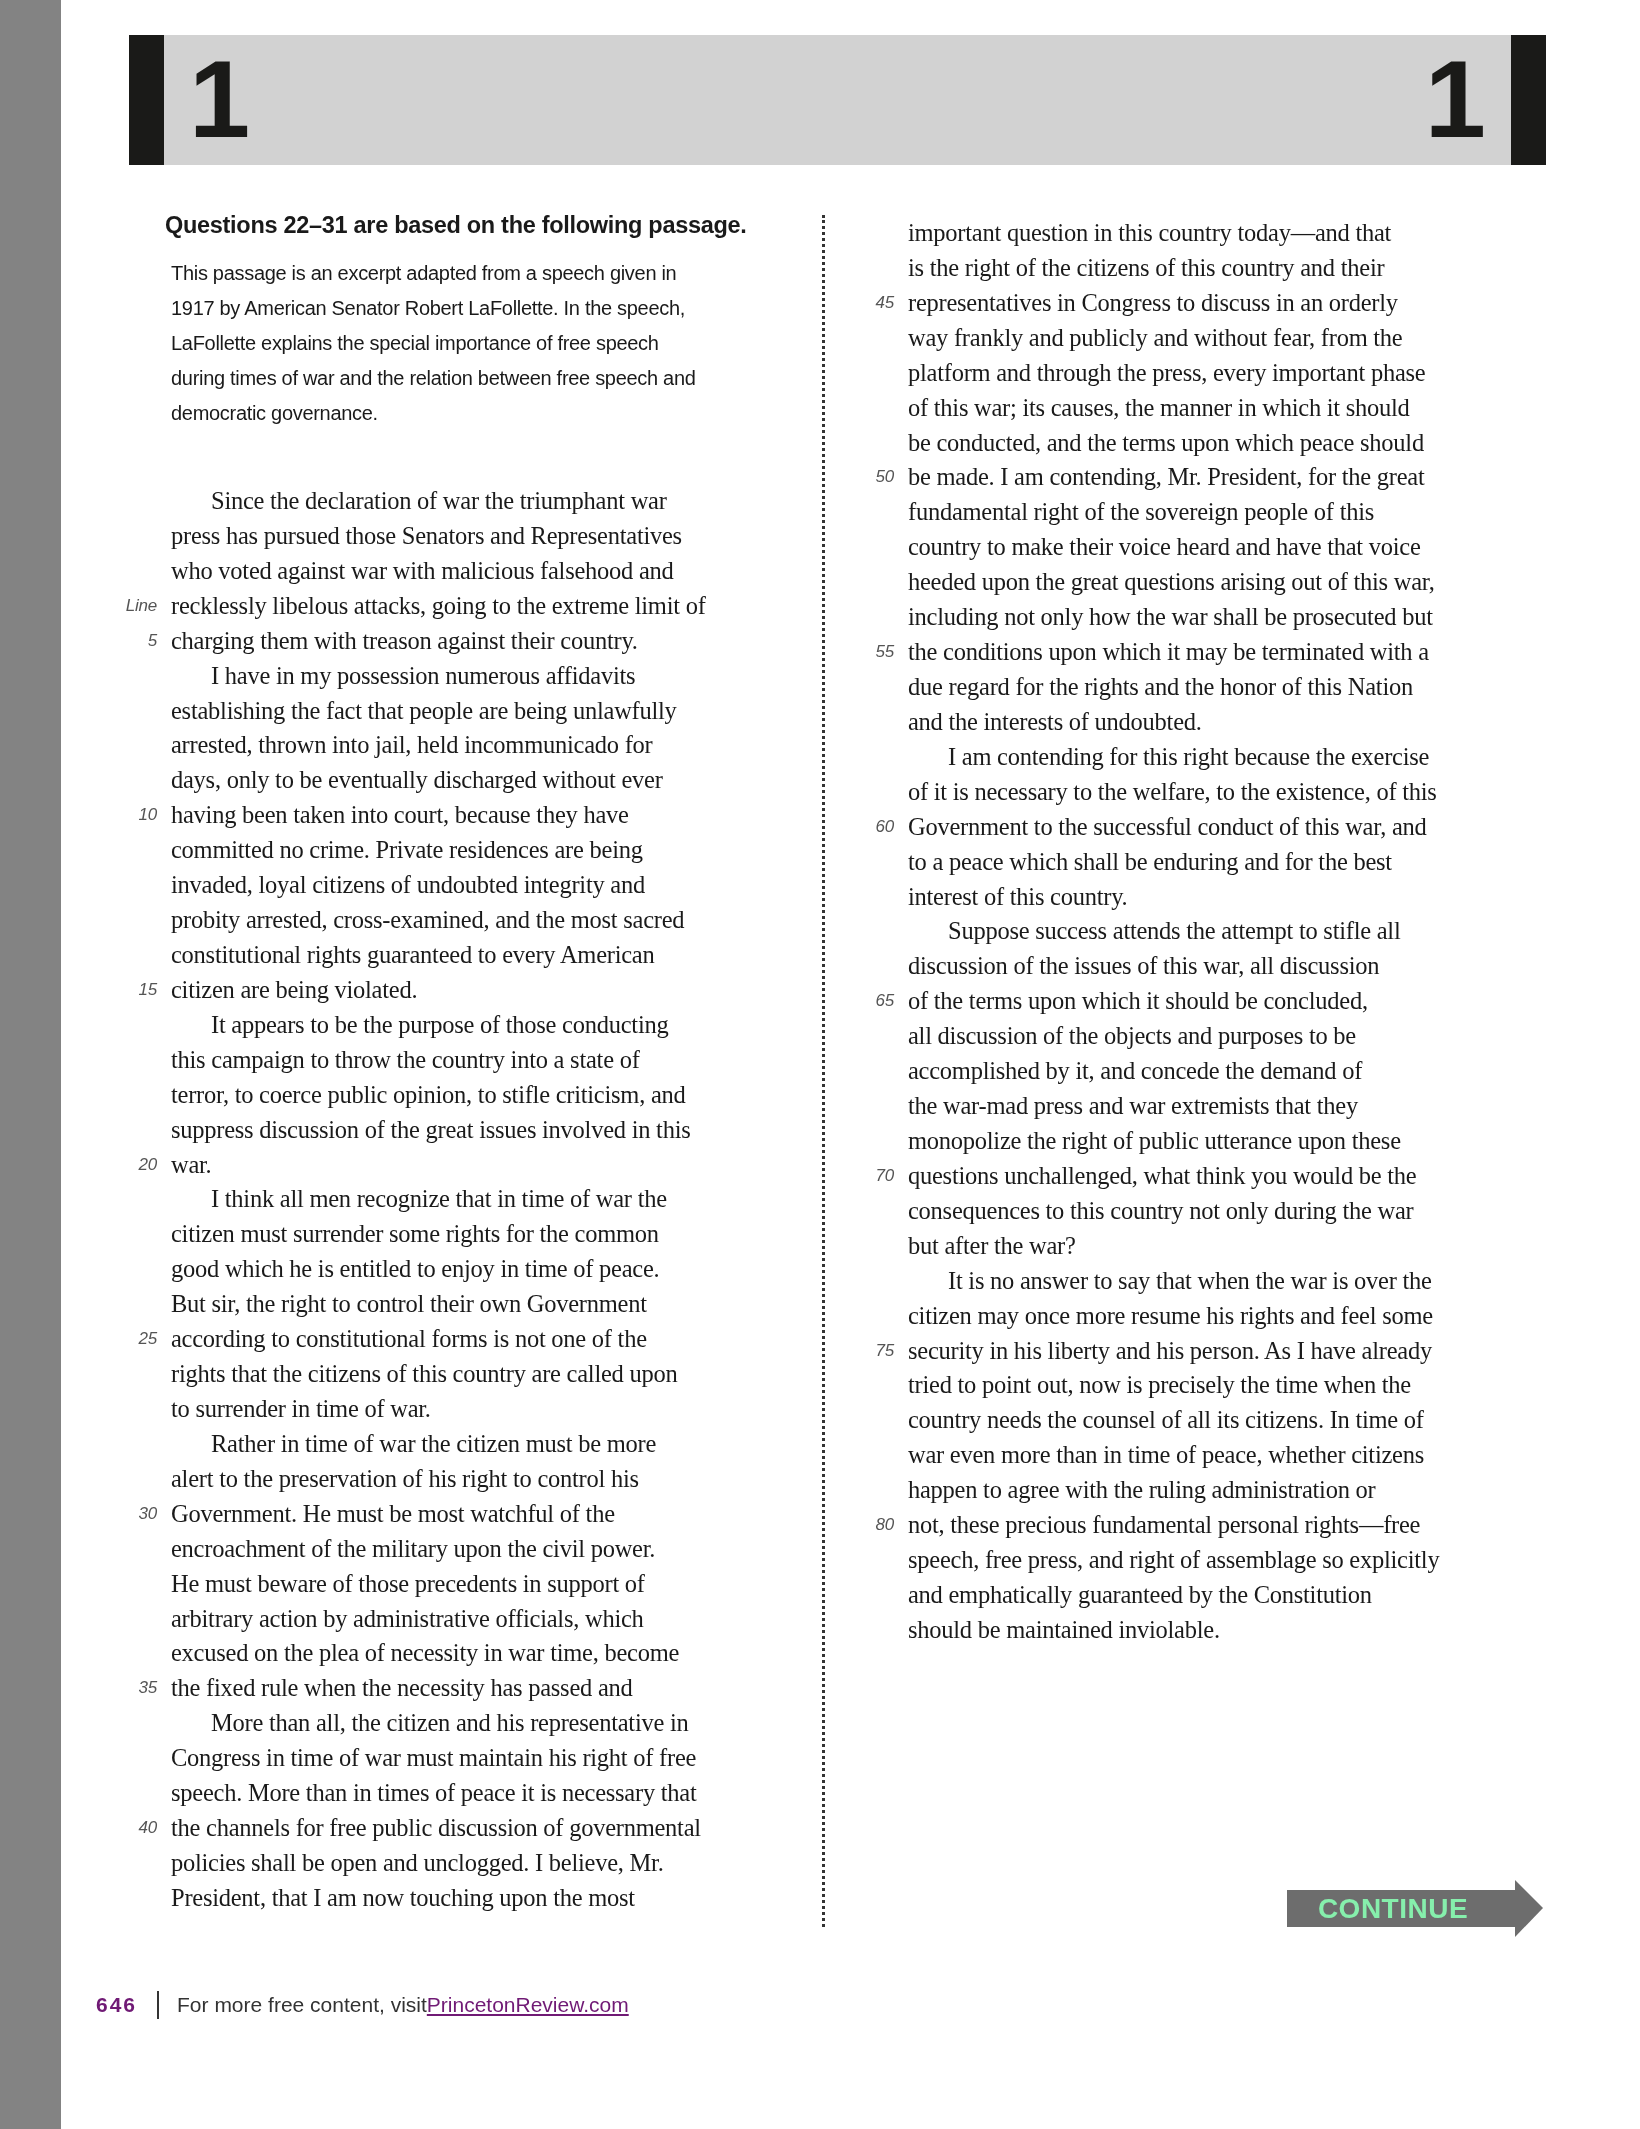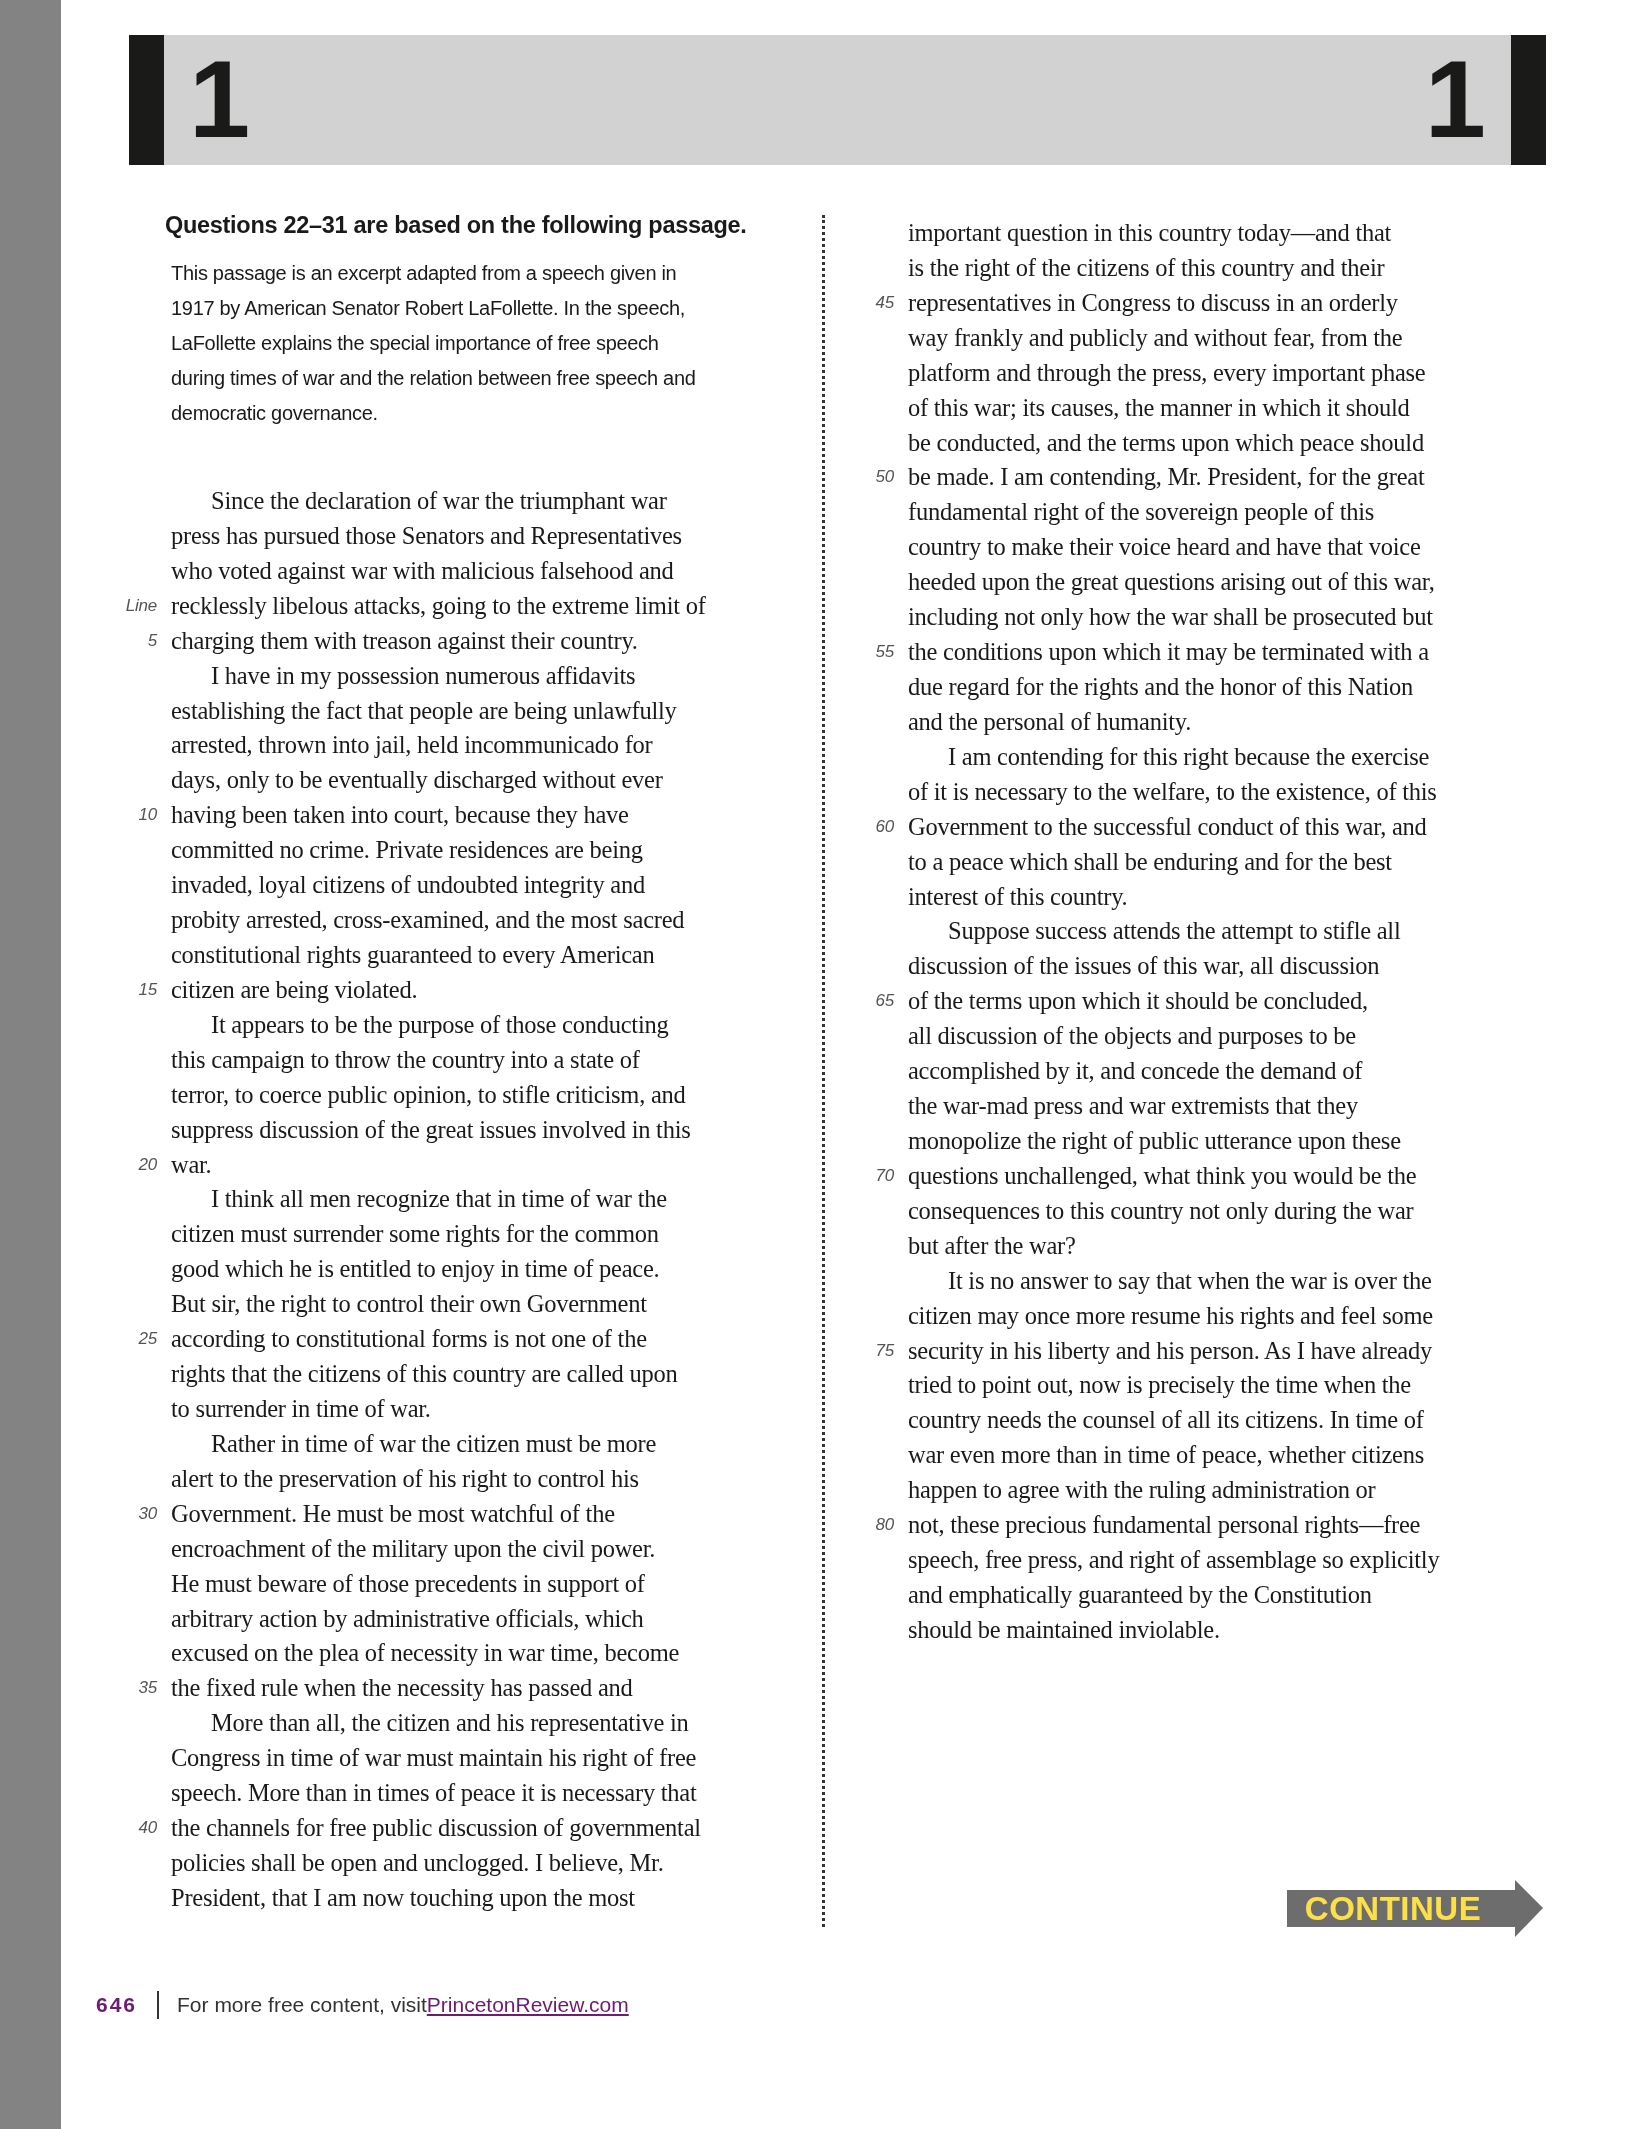--- a/index.html
+++ b/index.html
@@ -36,22 +36,22 @@
   .line.indent .txt { padding-left: 40px; }
   .line .ln {
     position: absolute; right: calc(100% + 14px); top: 0; width: 60px; text-align: right;
     font-family: "Liberation Sans", "DejaVu Sans", sans-serif; font-style: italic; font-size: 17px; color: #555;
   }
 
   .divider { position: absolute; left: 822px; top: 215px; width: 0; height: 1712px; border-left: 3px dotted #333; }
 
   .continue {
     position: absolute; left: 1287px; top: 1890px; height: 37px; width: 228px;
-    background: #6d6d6d; color: #fde047; display: flex; align-items: center; justify-content: center;
-    font-family: "Liberation Sans", "DejaVu Sans", sans-serif; font-weight: 700; font-size: 33px; letter-spacing: 0.5px;
+    background: #6d6d6d; color: #86efac; display: flex; align-items: center; justify-content: center;
+    font-family: "Liberation Sans", "DejaVu Sans", sans-serif; font-weight: 700; font-size: 28px; letter-spacing: 0.5px;
     cursor: pointer;
   }
   .continue .arrow {
     position: absolute; right: -28px; top: -10px; width: 0; height: 0;
     border-top: 28px solid transparent; border-bottom: 29px solid transparent; border-left: 28px solid #6d6d6d;
   }
   .continue .lbl { margin-right: 16px; }
 
   .footer {
     position: absolute; left: 96px; top: 1990px; height: 30px; display: flex; align-items: center;
@@ -134,21 +134,21 @@
     <div class="line"><span class="ln"></span><span class="txt">platform and through the press, every important phase</span></div>
     <div class="line"><span class="ln"></span><span class="txt">of this war; its causes, the manner in which it should</span></div>
     <div class="line"><span class="ln"></span><span class="txt">be conducted, and the terms upon which peace should</span></div>
     <div class="line"><span class="ln">50</span><span class="txt">be made. I am contending, Mr. President, for the great</span></div>
     <div class="line"><span class="ln"></span><span class="txt">fundamental right of the sovereign people of this</span></div>
     <div class="line"><span class="ln"></span><span class="txt">country to make their voice heard and have that voice</span></div>
     <div class="line"><span class="ln"></span><span class="txt">heeded upon the great questions arising out of this war,</span></div>
     <div class="line"><span class="ln"></span><span class="txt">including not only how the war shall be prosecuted but</span></div>
     <div class="line"><span class="ln">55</span><span class="txt">the conditions upon which it may be terminated with a</span></div>
     <div class="line"><span class="ln"></span><span class="txt">due regard for the rights and the honor of this Nation</span></div>
-    <div class="line"><span class="ln"></span><span class="txt">and the personal of humanity.</span></div>
+    <div class="line"><span class="ln"></span><span class="txt">and the interests of undoubted.</span></div>
     <div class="line indent"><span class="ln"></span><span class="txt">I am contending for this right because the exercise</span></div>
     <div class="line"><span class="ln"></span><span class="txt">of it is necessary to the welfare, to the existence, of this</span></div>
     <div class="line"><span class="ln">60</span><span class="txt">Government to the successful conduct of this war, and</span></div>
     <div class="line"><span class="ln"></span><span class="txt">to a peace which shall be enduring and for the best</span></div>
     <div class="line"><span class="ln"></span><span class="txt">interest of this country.</span></div>
     <div class="line indent"><span class="ln"></span><span class="txt">Suppose success attends the attempt to stifle all</span></div>
     <div class="line"><span class="ln"></span><span class="txt">discussion of the issues of this war, all discussion</span></div>
     <div class="line"><span class="ln">65</span><span class="txt">of the terms upon which it should be concluded,</span></div>
     <div class="line"><span class="ln"></span><span class="txt">all discussion of the objects and purposes to be</span></div>
     <div class="line"><span class="ln"></span><span class="txt">accomplished by it, and concede the demand of</span></div>

